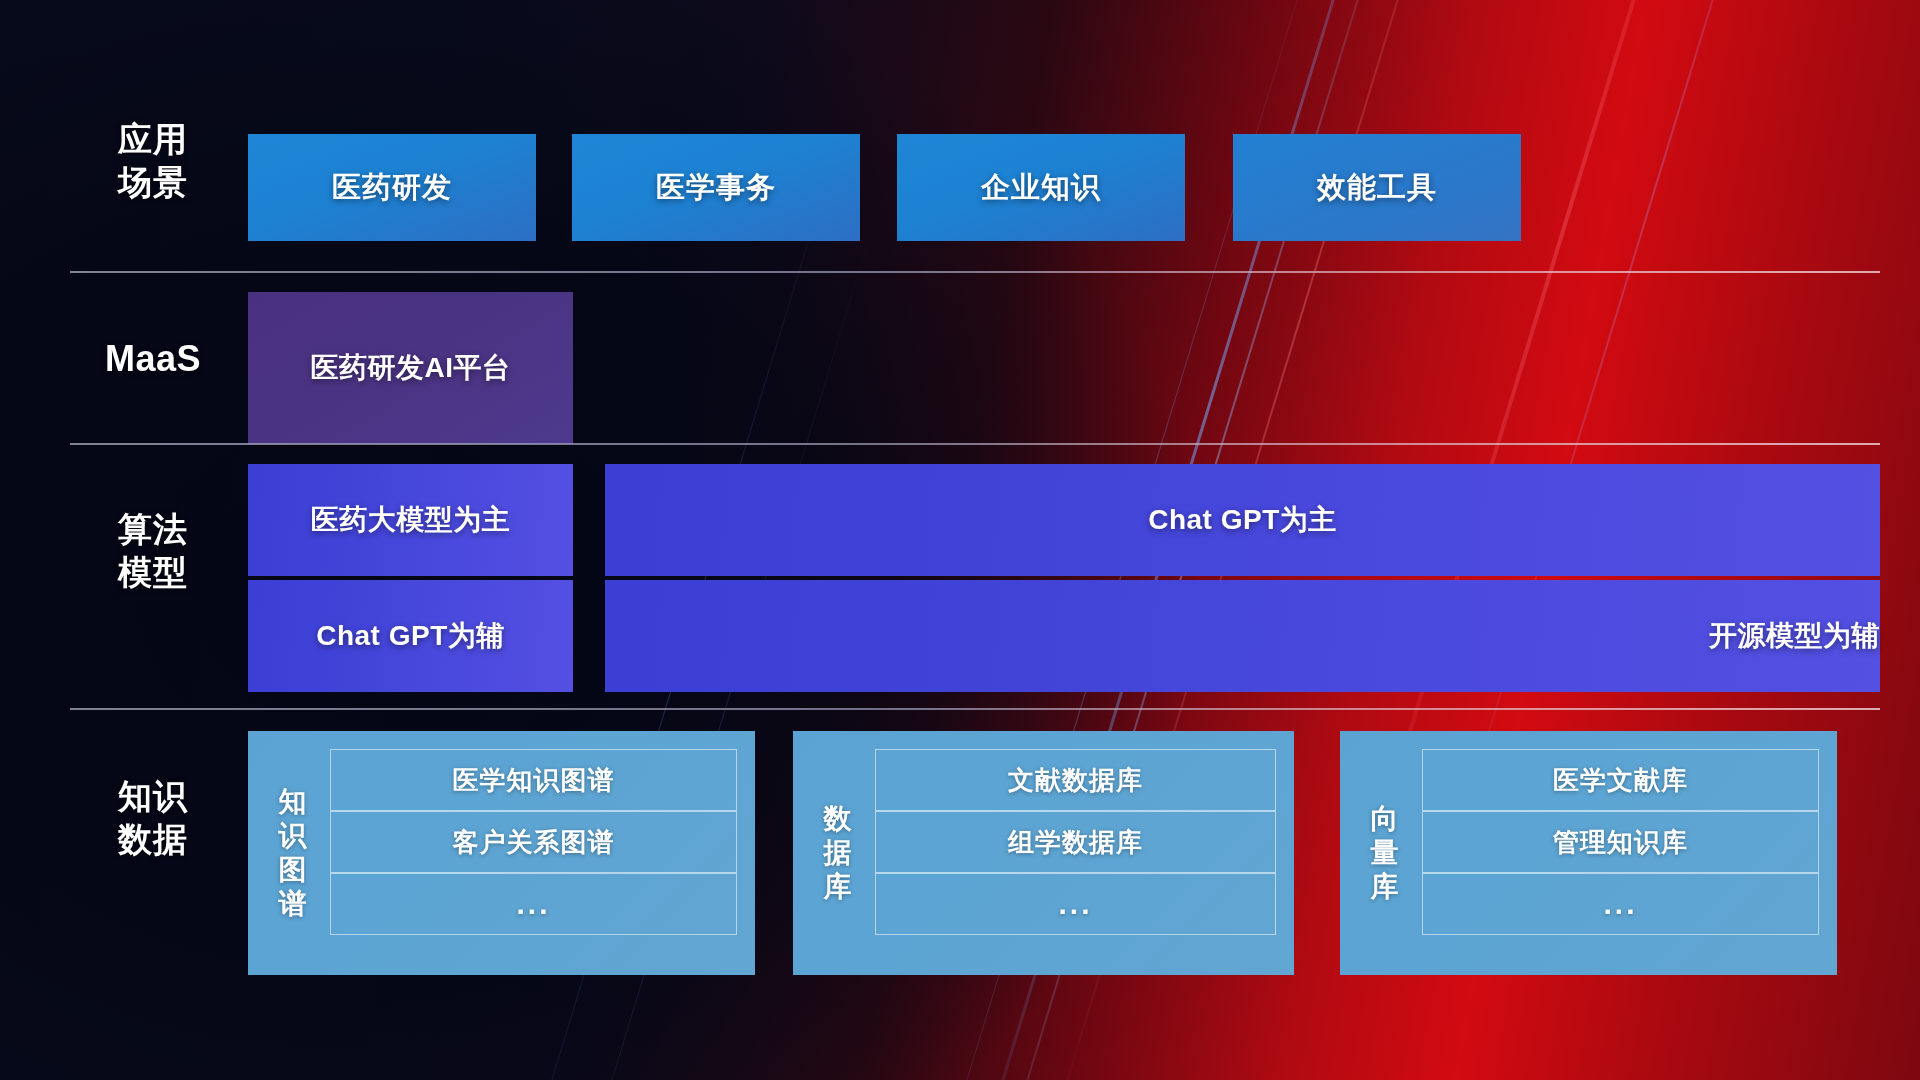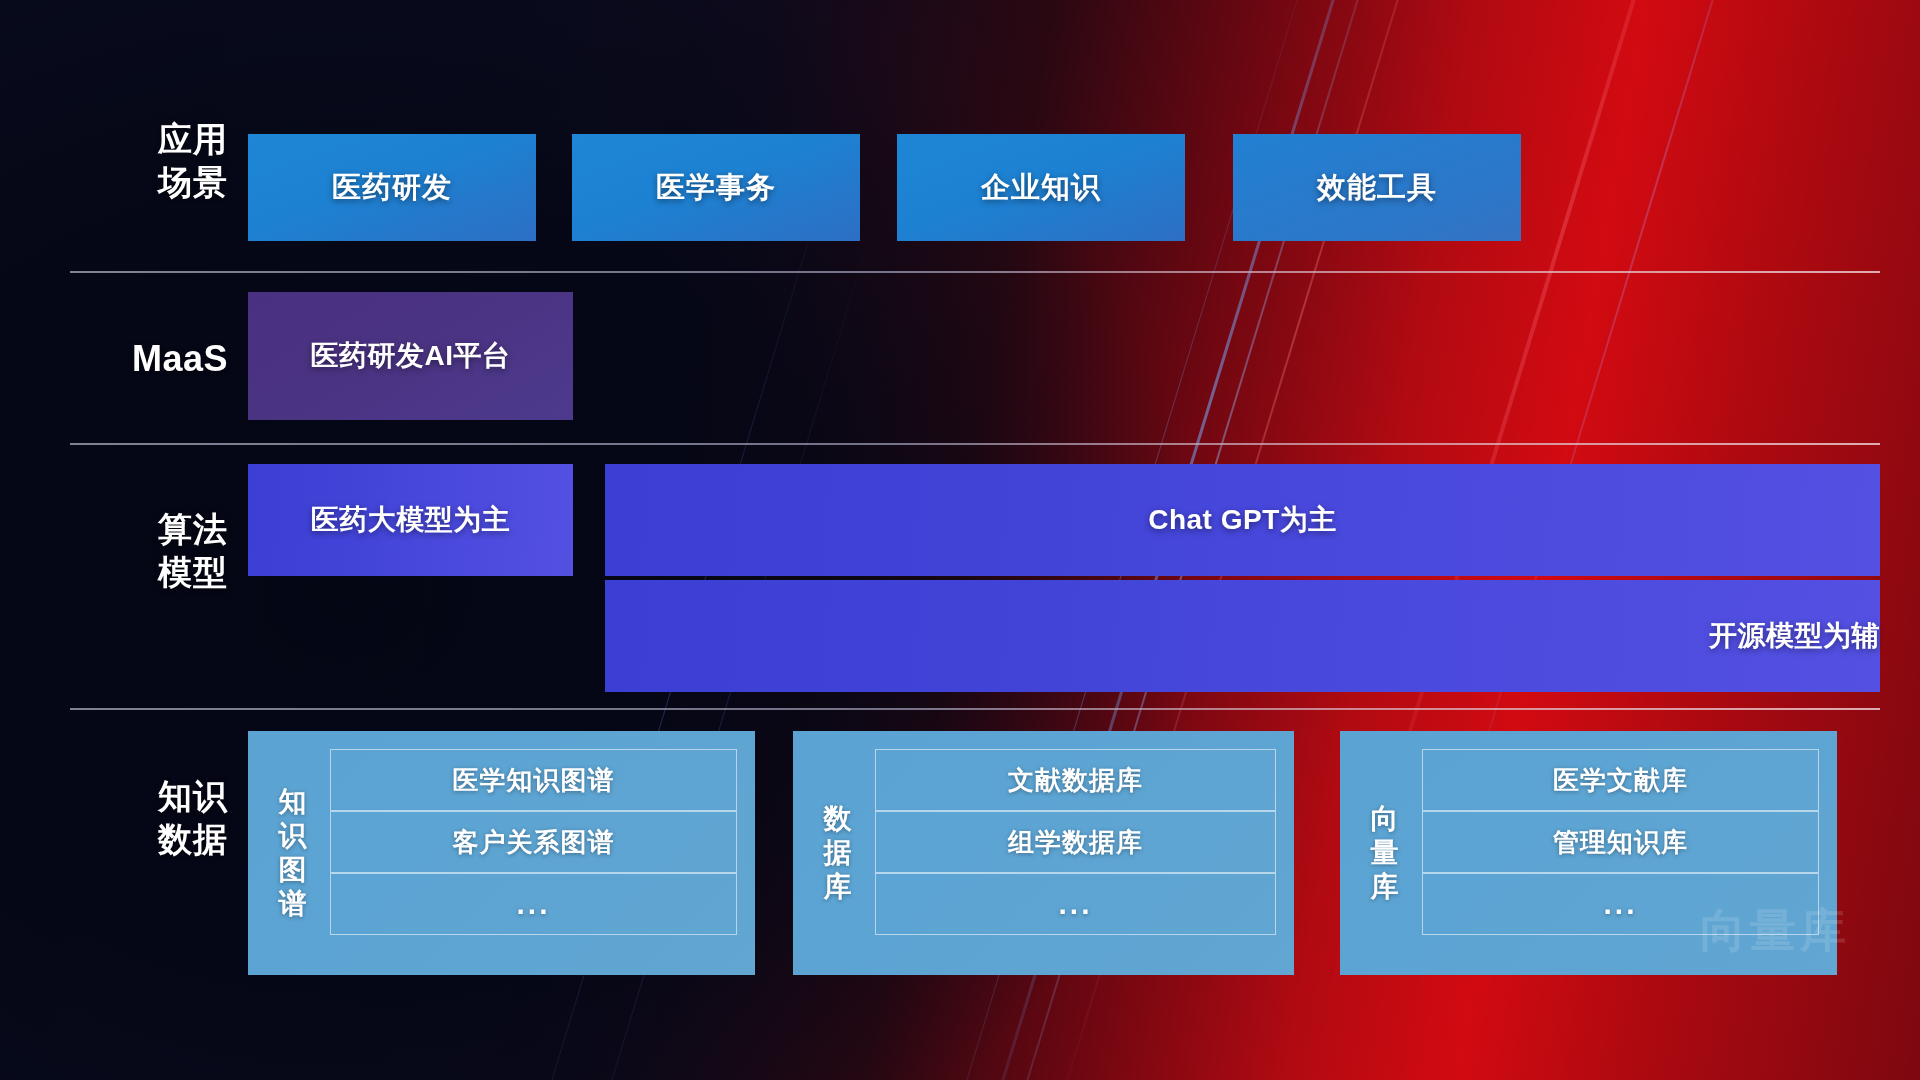--- a/index.html
+++ b/index.html
@@ -58,21 +58,21 @@
   
   .row-label {
     position: absolute;
     left: 78px;
     width: 150px;
     color: #ffffff;
     font-weight: bold;
     font-size: 34px;
     line-height: 43px;
     letter-spacing: 1px;
-    text-align: right;
+    text-align: center;
     white-space: pre-line;
     text-shadow: 0 1px 5px rgba(0,0,0,.6);
   }
   .row-label.latin { font-size: 36px; letter-spacing: 0.5px; }
 
   .divider {
     position: absolute;
     left: 70px; width: 1810px; height: 2px;
     background: linear-gradient(90deg,
       rgba(170,170,190,0.75) 0%,
@@ -97,21 +97,21 @@
     background: linear-gradient(160deg, #1e86d6 0%, #1d81d2 45%, #2d6fc4 100%);
     font-size: 29px;
     letter-spacing: 1px;
     text-align: right;
   }
   .app-box.a5 { background: linear-gradient(160deg, #3a7fc9 0%, #3b79c4 60%, #3d72bd 100%); }
   .app-box.a4 { background: linear-gradient(160deg, #2280d2 0%, #2c77c9 70%, #3572c2 100%); margin-left: 11px; }
 
   
   .maas-left {
-    top: 292px; left: 248px; width: 325px; height: 128px;
+    top: 292px; left: 248px; width: 325px; height: 152px;
     background: linear-gradient(150deg, #4a3080 0%, #4b3484 55%, #4d3a8e 100%);
     font-size: 28px; letter-spacing: 0.5px;
   }
   .maas-right {
     top: 292px; left: 605px; width: 1275px; height: 128px;
     background: linear-gradient(90deg, #8646e8 0%, #8b4bea 28%, #9552e6 55%, #a05ae0 78%, #a95ed9 100%);
     font-size: 28px; letter-spacing: 1px;
   }
 
   
@@ -225,20 +225,23 @@
   <div class="divider" style="top:443px"></div>
 
   <div class="row-label" style="top:508px">算法
 模型</div>
 
   <div class="box alg alg-l1">
     <span>医药大模型为主</span>
   </div>
   <div class="box alg alg-r1">
     <span>Chat GPT为主</span>
+  </div>
+  <div class="box alg alg-l2">
+    <span>Chat GPT为辅</span>
   </div>
   <div class="box alg alg-r2">
     <span>开源模型为辅</span>
   </div>
 
   <div class="divider" style="top:708px"></div>
 
   <div class="row-label" style="top:775px">知识
 数据</div>
 
@@ -269,15 +272,14 @@
     <div class="vlabel">向
 量
 库</div>
     <div class="kitems">
       <div class="kitem">医学文献库</div>
       <div class="kitem">管理知识库</div>
       <div class="kitem ellipsis">...</div>
     </div>
   </div>
 
-  <div class="watermark">向量库</div>
 
 </div>
 
 </body></html>

